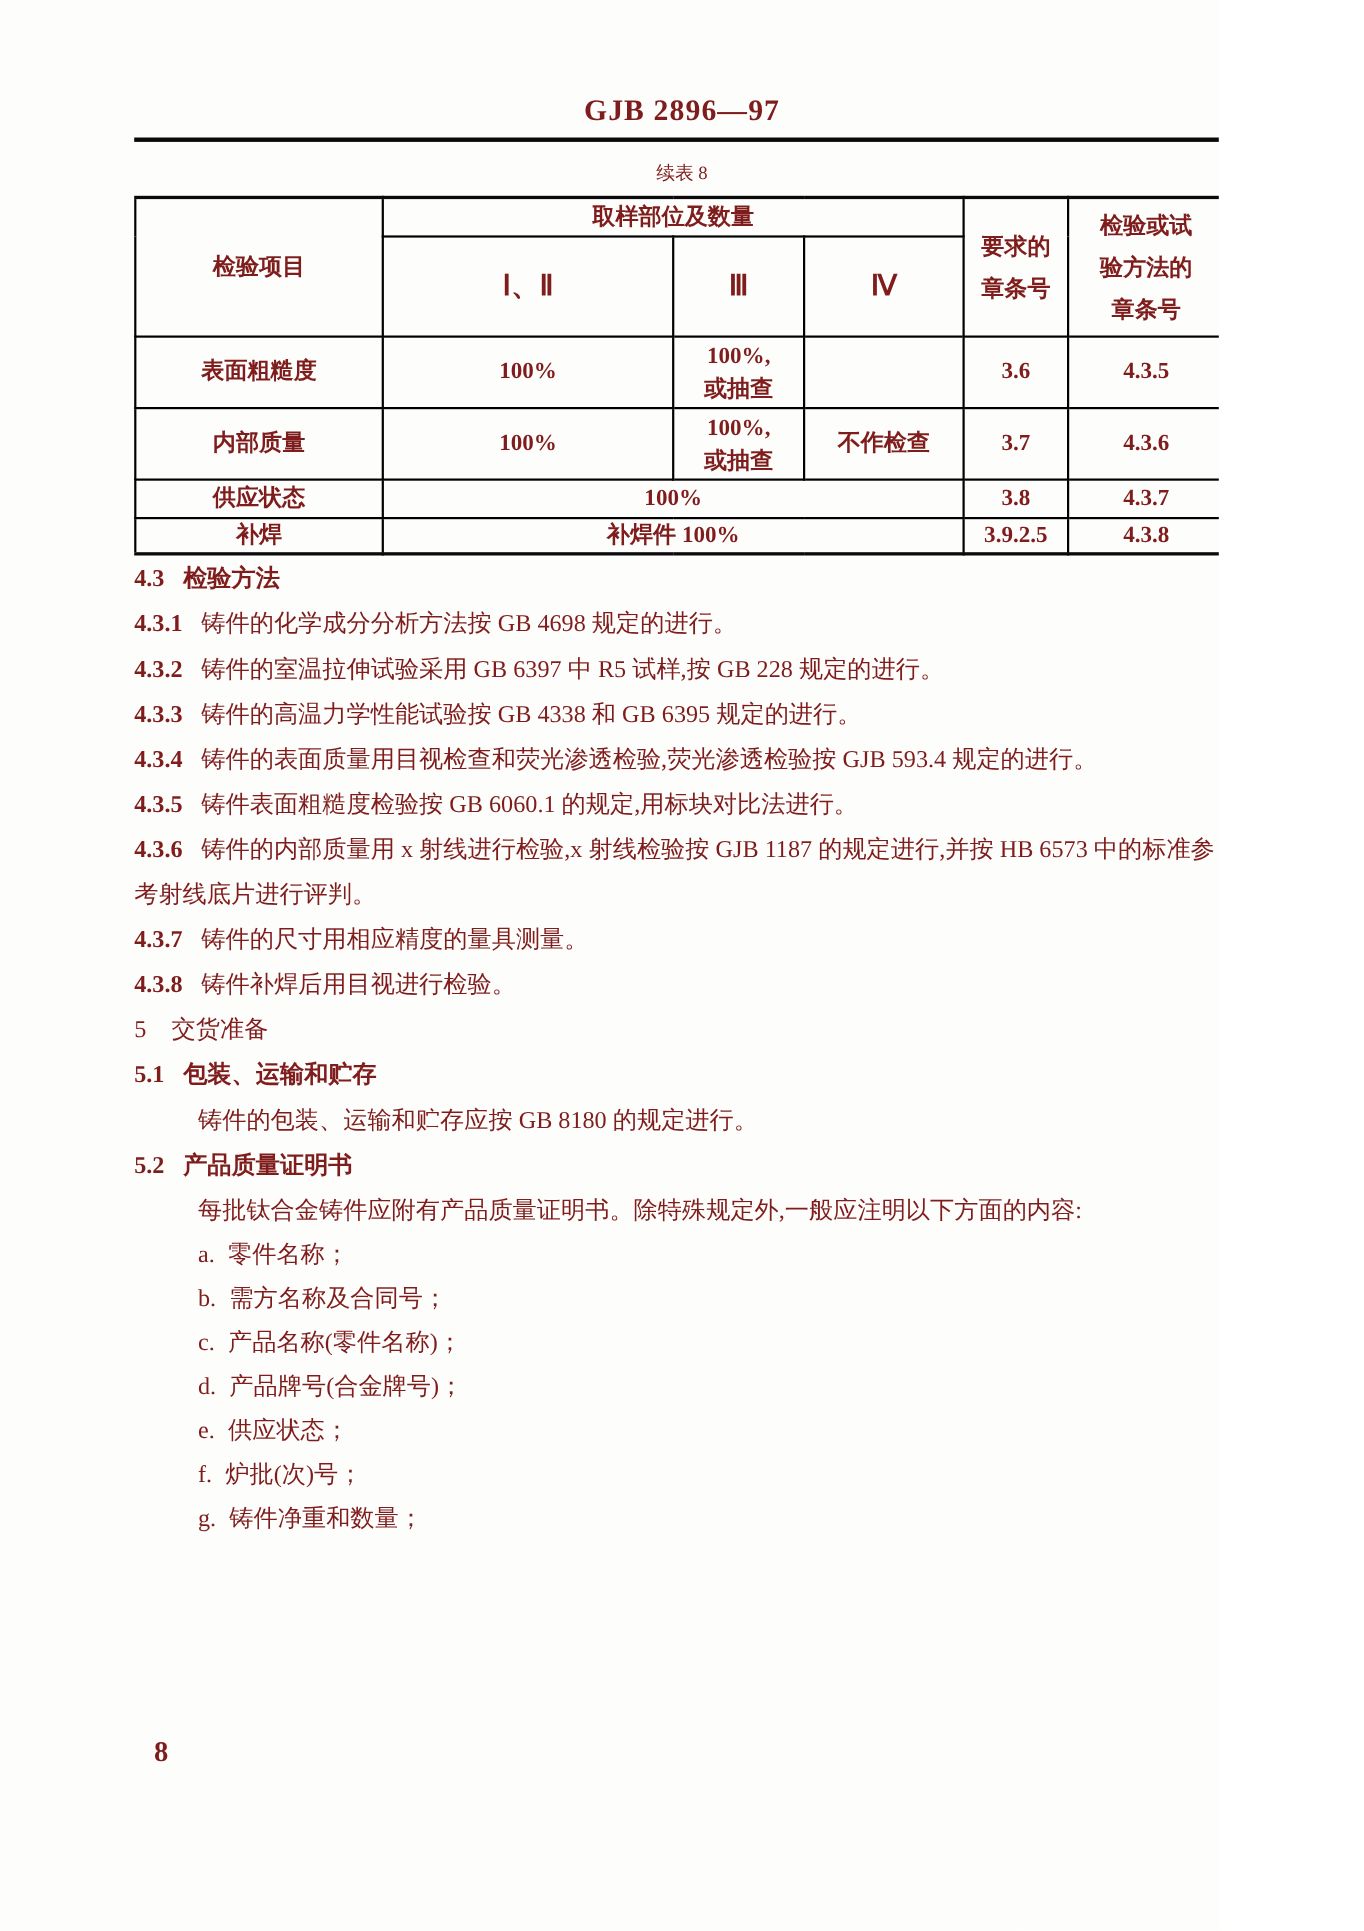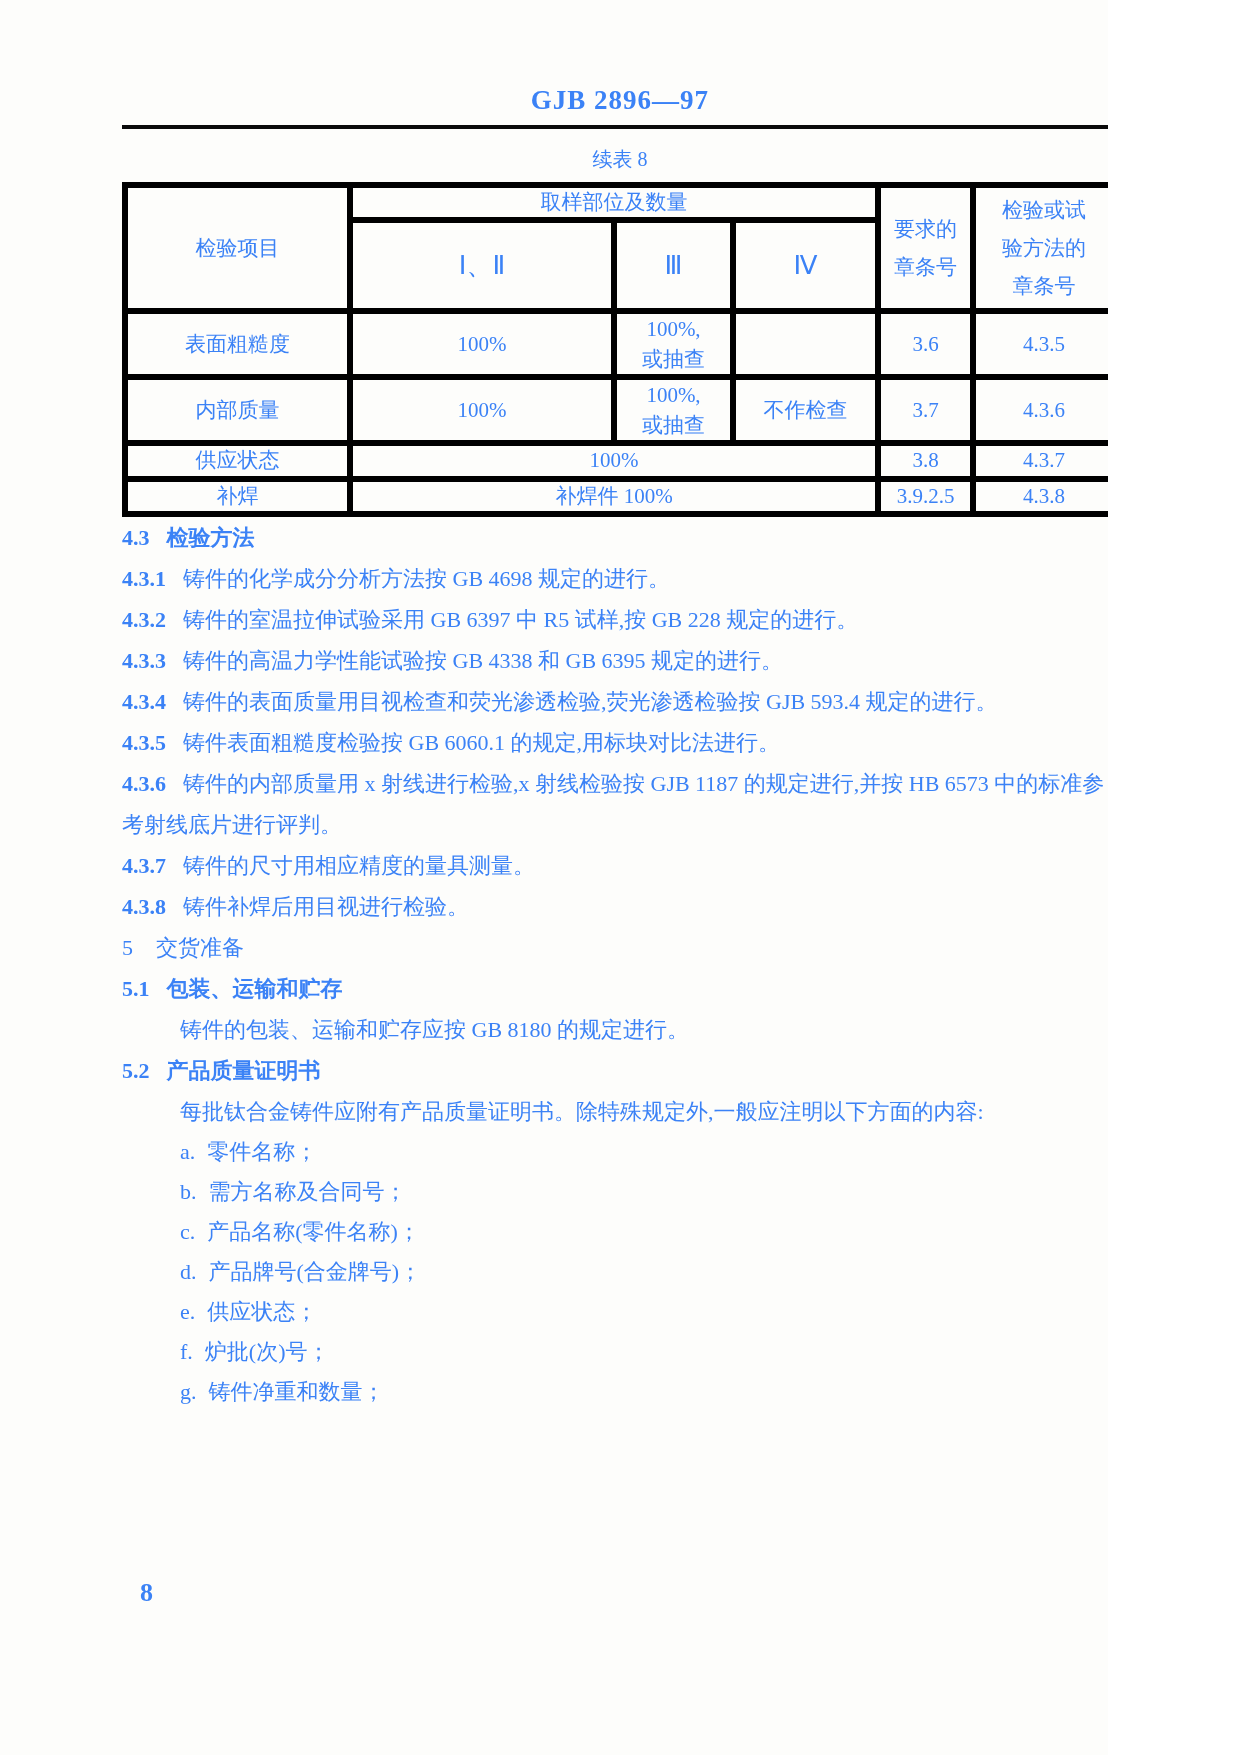--- a/index.html
+++ b/index.html
@@ -3,55 +3,56 @@
 <meta charset="utf-8">
 <style>
   * { box-sizing: border-box; }
   html,body { margin:0; padding:0; }
   body { background:#ffffff; }
   .page {
     position:relative;
     width:1108px; height:1755px;
     background:#fdfdfb;
     font-family:"Liberation Serif", serif;
-    color:#3b82f6;
+    color:#7f1d1d;
     overflow:hidden;
   }
   .content { position:absolute; left:122px; top:0; width:996px; }
 
   .doc-code {
     text-align:center;
     font-weight:bold;
     font-size:27px;
     letter-spacing:1px;
     padding-top:85px;
   }
   .header-rule { height:4px; background:#0a0a0a; margin-top:9px; }
 
   .table-caption {
     text-align:center;
-    font-size:20px;
+    font-size:17px;
     margin-top:17px;
     margin-bottom:9px;
   }
 
   table.spec-table {
     border-collapse:collapse;
     width:990px;
     table-layout:fixed;
     font-size:21px;
     border-top:3px solid #0a0a0a;
     border-bottom:3px solid #0a0a0a;
   }
   table.spec-table td {
-    border:6px solid #000000;
+    border:2px solid #000000;
     text-align:center;
     vertical-align:middle;
     padding:0;
     line-height:1.4;
+    font-weight:bold;
   }
   tr.h-top td { height:35px; }
   tr.h-sub td { height:91px; font-size:26px; }
   tr.r-tall td { height:65px; }
   tr.r-short td { height:35px; }
   tr.r-last td { height:33px; }
   .two-line { line-height:30px; }
   .req-wrap { width:74px; margin:0 auto; line-height:38px; }
   .method-wrap { width:94px; margin:0 auto; line-height:38px; }
 

